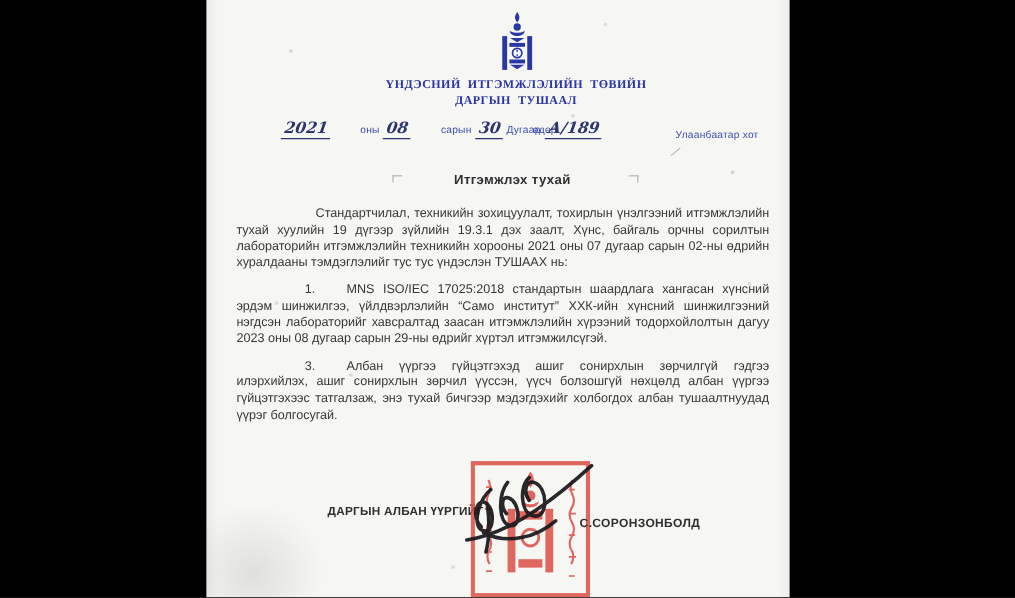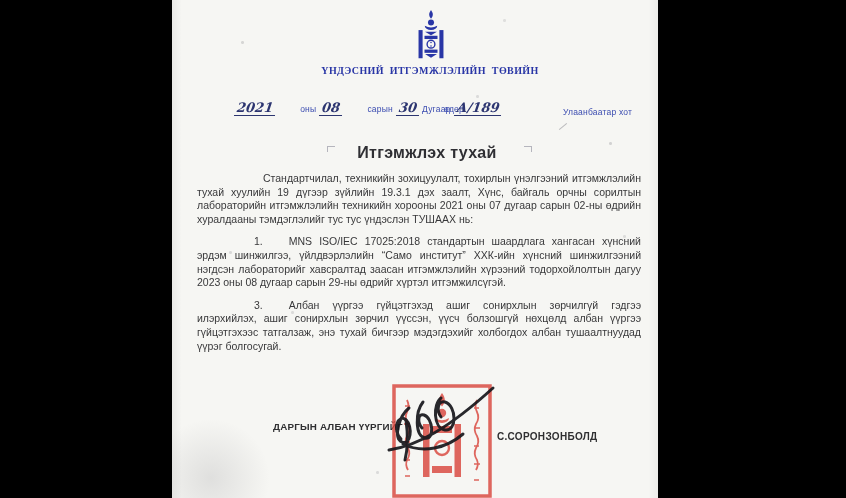--- a/index.html
+++ b/index.html
@@ -41,21 +41,21 @@
     padding:0 3px 0 2px;line-height:14px;
   }
   .city{
     position:absolute;left:391px;top:107px;
     font-size:8.5px;color:var(--blue-small,#3b4cb0);letter-spacing:.2px;
   }
   
   .subject{
     position:absolute;top:144px;left:25px;width:444px;margin:0;
     text-align:center;transform:translateX(8px);
-    font-size:16px;font-weight:bold;color:#2f2f33;letter-spacing:.3px;
+    font-size:11px;font-weight:bold;color:#2f2f33;letter-spacing:.3px;
   }
   .corner-l,.corner-r{position:absolute;width:7px;height:5px;top:146px;}
   .corner-l{left:155px;border-left:1px solid #b5b5bd;border-top:1px solid #b5b5bd;}
   .corner-r{left:352px;border-right:1px solid #b5b5bd;border-top:1px solid #b5b5bd;}
   
   .content{
     position:absolute;top:172px;left:25px;width:444px;
     font-size:10.5px;line-height:13.6px;color:var(--body-text,#38383a);
     text-align:justify;
   }
@@ -63,21 +63,21 @@
   p.intro{text-indent:66px;}
   p.item{text-indent:57px;}
   .item-num{padding-right:26px;}
   
   .sig-label{
     position:absolute;left:101px;top:420px;
     font-size:9.8px;font-weight:bold;line-height:13.5px;
     color:#2f2f31;letter-spacing:.2px;white-space:nowrap;
   }
   .sig-name{
-    position:absolute;left:325px;top:431px;
+    position:absolute;left:311px;top:431px;
     font-size:10px;font-weight:bold;color:#2f2f31;letter-spacing:.3px;white-space:nowrap;
   }
   .stamp{
     position:absolute;left:220px;top:384px;width:100px;height:114px;
     color:var(--stamp-red,#d9473e);opacity:.82;
   }
   .stamp svg{width:100%;height:100%;display:block;}
   .signature{
     position:absolute;left:203px;top:384px;width:122px;height:84px;
     color:var(--sig-ink,#17171c);
@@ -119,20 +119,21 @@
           <rect x="12" y="74" width="24" height="6"></rect>
           <polygon points="13,82 35,82 24,89"></polygon>
           <rect x="1" y="38" width="7.5" height="52"></rect>
           <rect x="39.5" y="38" width="7.5" height="52"></rect>
         </g>
       </svg>
     </div>
 
     <div class="org-title">
       <div>ҮНДЭСНИЙ ИТГЭМЖЛЭЛИЙН ТӨВИЙН</div>
+      <div>ДАРГЫН ТУШААЛ</div>
     </div>
 
     <div class="date-group">
       <span class="hw">2021</span>
       <span class="blue-lbl">оны</span>
       <span class="hw">08</span>
       <span class="blue-lbl">сарын</span>
       <span class="hw">30</span>
       <span class="blue-lbl">өдөр</span>
     </div>

